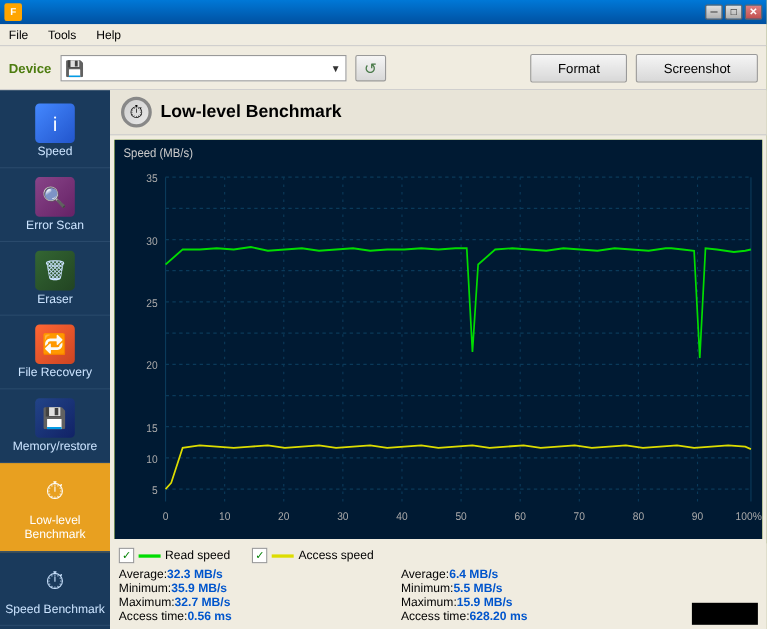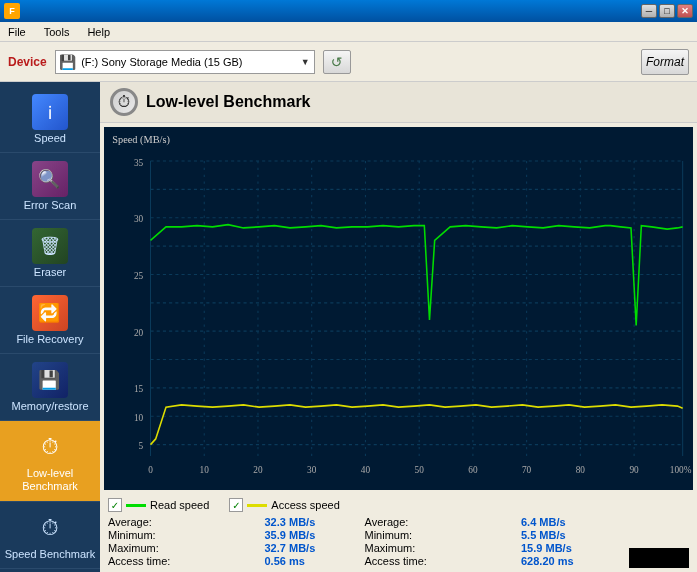--- a/index.html
+++ b/index.html
@@ -31,36 +31,36 @@
       background: #f0ece0; height: 20px; display: flex; align-items: center;
       padding: 0 4px; border-bottom: 1px solid #ccc; gap: 10px;
     }
     .menu-item { font-size: 11px; cursor: pointer; padding: 2px 4px; color: #000; }
 
     
     .device-bar {
       background: #f0ece0; height: 40px; display: flex; align-items: center;
       padding: 0 8px; gap: 8px; border-bottom: 1px solid #ccc;
     }
-    .device-label { font-size: 12px; font-weight: bold; color: #b91c1c; }
+    .device-label { font-size: 12px; font-weight: bold; color: #4d7c0f; }
     .device-select {
       display: flex; align-items: center;
       background: white; border: 1px solid #999; height: 24px; width: 260px;
       padding: 0 4px; font-size: 11px; cursor: pointer;
     }
     .device-select-arrow { margin-left: auto; font-size: 9px; color: #333; }
     .refresh-btn {
       width: 28px; height: 24px; background: linear-gradient(to bottom, #f5f5f5, #d8d8d8);
       border: 1px solid #999; border-radius: 2px; cursor: pointer;
       display: flex; align-items: center; justify-content: center; font-size: 14px; color: #4a7a4a;
     }
     .spacer { flex: 1; }
     .action-btn {
-      height: 26px; padding: 0 4px; background: linear-gradient(to bottom, #f5f5f5, #d8d8d8);
-      border: 1px solid #999; border-radius: 2px; cursor: pointer; font-size: 12px; color: #000; font-style: italic;
+      height: 26px; padding: 0 24px; background: linear-gradient(to bottom, #f5f5f5, #d8d8d8);
+      border: 1px solid #999; border-radius: 2px; cursor: pointer; font-size: 12px; color: #000;
     }
 
     
     .main-layout { display: flex; height: calc(572px - 22px - 20px - 40px); }
 
     
     .sidebar {
       width: 100px; background: #1a3a5c; display: flex; flex-direction: column;
       padding: 4px 0;
     }
@@ -88,32 +88,32 @@
 
     
     .benchmark-header {
       display: flex; align-items: center; gap: 8px;
       padding: 6px 10px; background: #e8e4d8; border-bottom: 1px solid #ccc;
     }
     .benchmark-title { font-size: 16px; font-weight: bold; color: #000; }
 
     
     .chart-container {
-      flex: 1; background: #4d7c0f; margin: 4px; position: relative; overflow: hidden; font-family: Liberation Serif, serif;
+      flex: 1; background: #4d7c0f; margin: 4px; position: relative; overflow: hidden;
     }
 
     
     .bottom-area { padding: 4px 8px; background: #f0ece0; }
     .legend-row { display: flex; align-items: center; gap: 20px; margin-bottom: 4px; }
     .legend-item { display: flex; align-items: center; gap: 4px; font-size: 11px; }
     .legend-check { width: 14px; height: 14px; background: white; border: 1px solid #999; display: flex; align-items: center; justify-content: center; font-size: 10px; color: green; }
     .legend-color { width: 20px; height: 3px; }
     .stats-row { display: flex; gap: 20px; }
     .stats-col { flex: 1; }
-    .stat-line { display: flex; justify-content: space-between; font-size: 11px; margin-bottom: 1px; }
+    .stat-line { display: flex; font-size: 11px; margin-bottom: 1px; }
     .stat-label { color: #000; }
     .stat-value { color: #0055cc; font-weight: bold; min-width: 80px; }
 
     
     .chart-svg { width: 100%; height: 100%; }
   </style>
 </head>
 <body>
 
 <div class="title-bar">
@@ -130,28 +130,28 @@
 <div class="menu-bar">
   <span class="menu-item">File</span>
   <span class="menu-item">Tools</span>
   <span class="menu-item">Help</span>
 </div>
 
 <div class="device-bar">
   <span class="device-label">Device</span>
   <div class="device-select">
     <span style="margin-right:4px; font-size:14px;">💾</span>
-    <span>(F:) Sony   Storage Media (15 GB)</span>
     <span class="device-select-arrow">▼</span>
   </div>
   <div class="refresh-btn">
     <span>↺</span>
   </div>
   <div class="spacer"></div>
   <button class="action-btn">Format</button>
+  <button class="action-btn">Screenshot</button>
 </div>
 
 <div class="main-layout">
 
   <div class="sidebar">
     <div class="sidebar-item">
       <div class="sidebar-icon icon-info" style="font-size:18px; color:white;">ℹ</div>
       <span>Speed</span>
     </div>
     <div class="sidebar-item">

